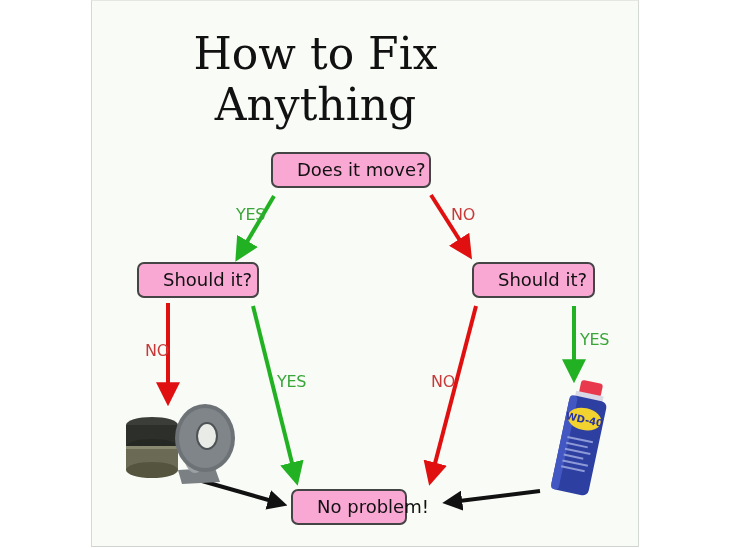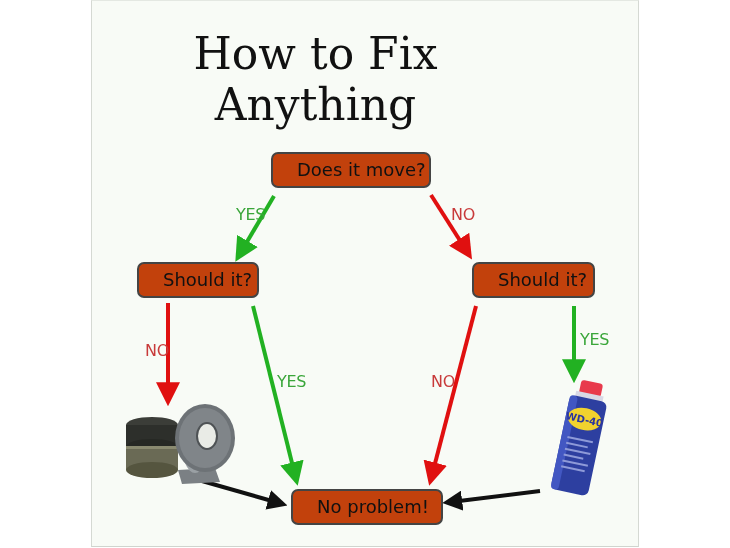--- a/index.html
+++ b/index.html
@@ -8,21 +8,21 @@
     position: absolute; left: 91px; top: 0; width: 546px; height: 545px;
     background: #f8fbf6; border-left: 1px solid #d5d9d3; border-right: 1px solid #d5d9d3;
     border-bottom: 1px solid #d0d4ce; border-top: 1px solid #e4e8e2;
   }
   .title {
     position: absolute; left: 91px; top: 28px; width: 449px; text-align: center;
     font-family: "DejaVu Serif", "Liberation Serif", serif; font-size: 44px; color: #111;
     letter-spacing: 0px;
   }
   .node {
-    position: absolute; background: #c2410c; border: 2px solid #444; border-radius: 7px;
+    position: absolute; background: #f9a8d4; border: 2px solid #444; border-radius: 7px;
     font-family: "DejaVu Sans", "Liberation Sans", sans-serif; font-size: 18px; color: #111;
     padding: 5px 24px; white-space: nowrap; box-sizing: border-box; text-align: center;
     line-height: 22px;
   }
   .lbl {
     position: absolute; font-family: "DejaVu Sans", "Liberation Sans", sans-serif;
     font-size: 16px; letter-spacing: -0.3px;
   }
   .lbl.yes { color: #3aa63a; }
   .lbl.no { color: #c83a3a; }
@@ -94,20 +94,20 @@
     <rect x="567" y="450" width="26" height="2" fill="#8e9ad8"></rect>
     <rect x="567" y="456" width="20" height="2" fill="#8e9ad8"></rect>
     <rect x="567" y="462" width="26" height="2" fill="#8e9ad8"></rect>
     <rect x="567" y="468" width="24" height="2" fill="#8e9ad8"></rect>
   </g>
 </svg>
 
 <div class="node" style="left:271px; top:152px; width:160px;">Does it move?</div>
 <div class="node" style="left:137px; top:262px; width:122px;">Should it?</div>
 <div class="node" style="left:472px; top:262px; width:123px;">Should it?</div>
-<div class="node" style="left:291px; top:489px; width:152px;">No problem!</div>
+<div class="node" style="left:291px; top:489px; width:116px;">No problem!</div>
 
 <span class="lbl yes" style="left:236px; top:205px;">YES</span>
 <span class="lbl no" style="left:451px; top:205px;">NO</span>
 <span class="lbl no" style="left:145px; top:341px;">NO</span>
 <span class="lbl yes" style="left:277px; top:372px;">YES</span>
 <span class="lbl no" style="left:431px; top:372px;">NO</span>
 <span class="lbl yes" style="left:580px; top:330px;">YES</span>
 
 </body></html>

